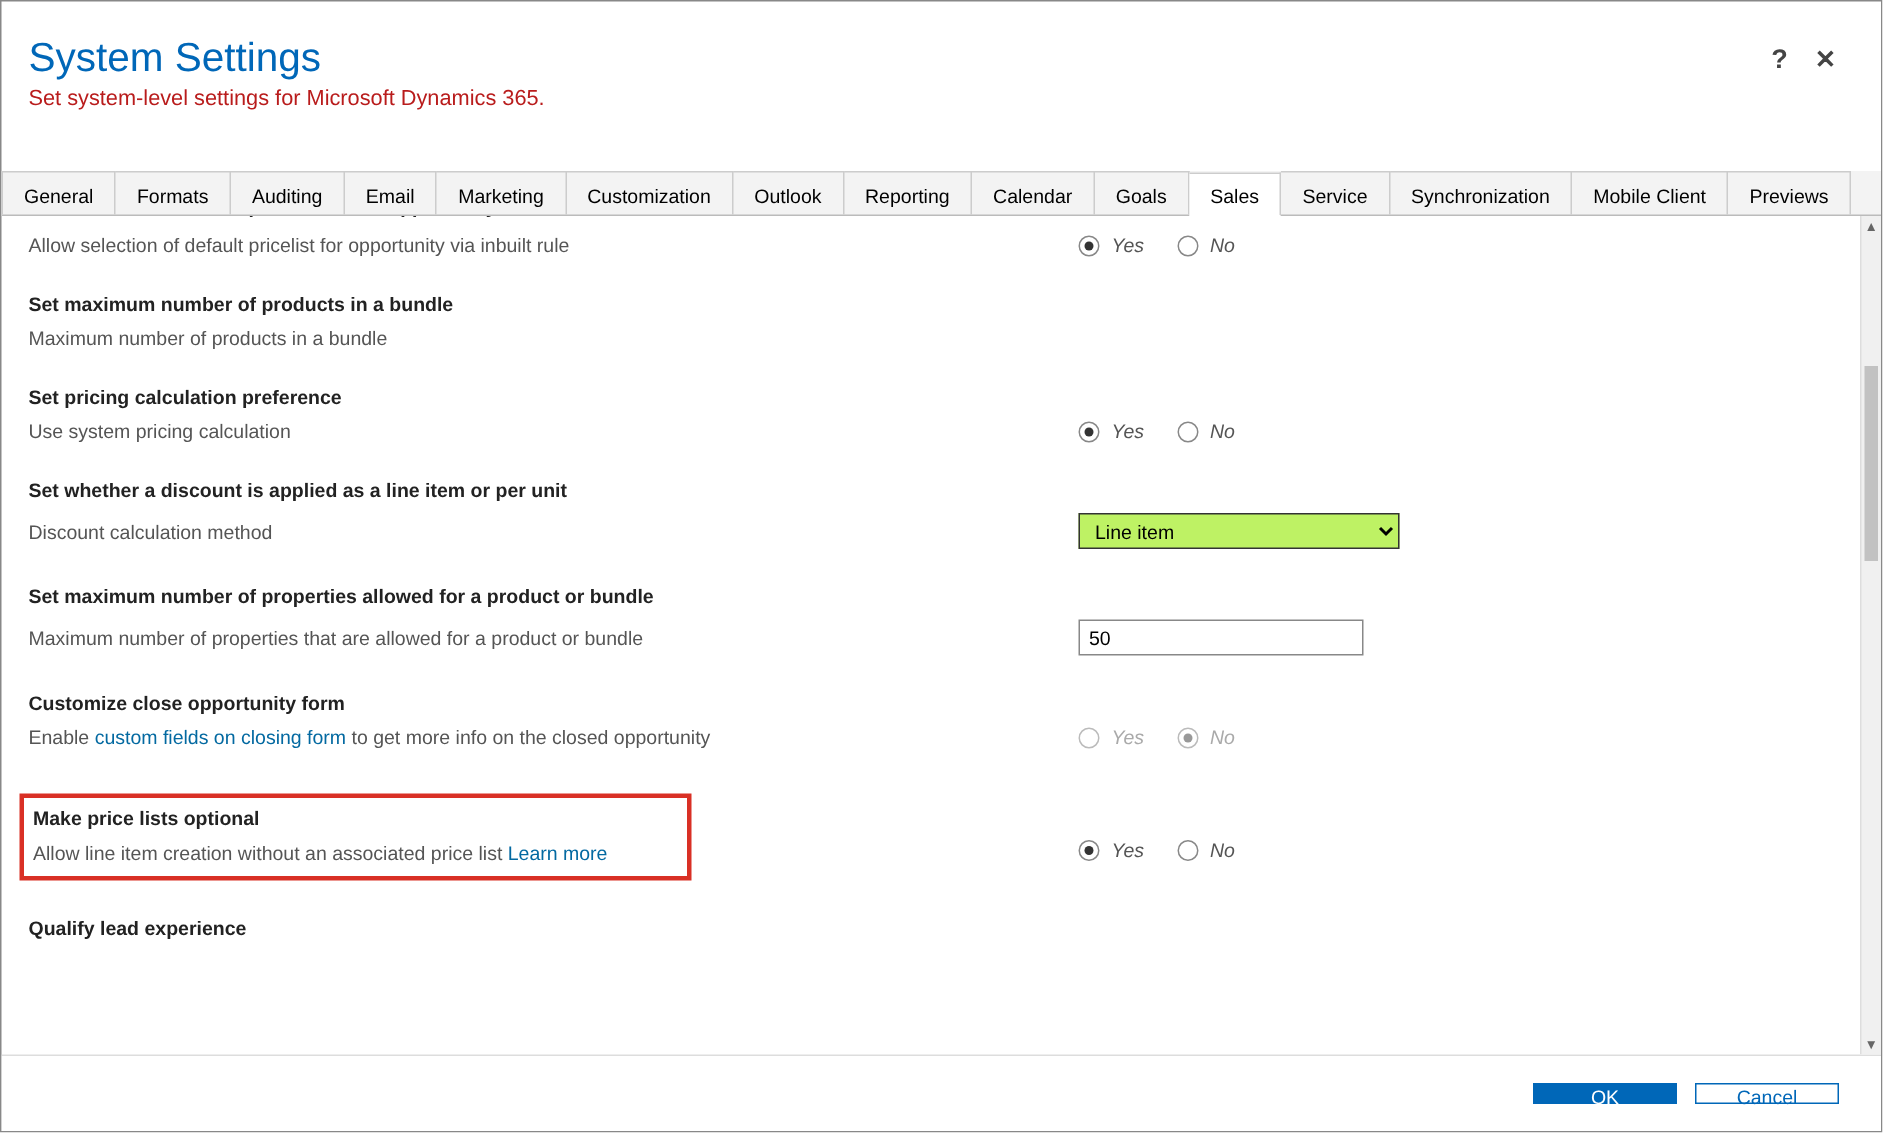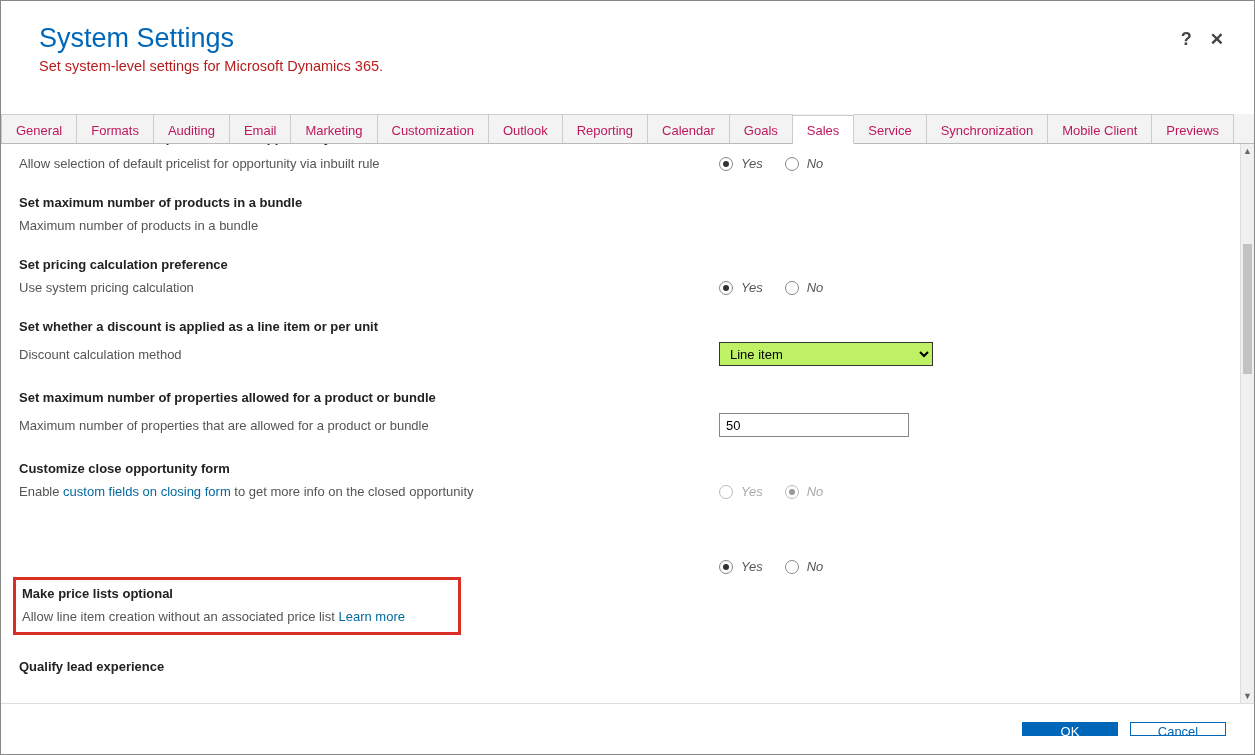--- a/index.html
+++ b/index.html
@@ -13,21 +13,21 @@
   .dialog {
     width: 1255px;
     height: 755px;
     border: 1px solid #888;
     position: relative;
     display: flex;
     flex-direction: column;
     overflow: hidden;
   }
   .header {
-    padding: 22px 30px 10px 38px;
+    padding: 22px 30px 10px 18px;
     position: relative;
   }
   .title {
     font-size: 27px;
     font-weight: 400;
     color: #0067b8;
     margin: 0 0 4px 0;
   }
   .subtitle {
     font-size: 14.5px;
@@ -53,21 +53,21 @@
     display: flex;
     border-bottom: 1px solid #bbb;
     background: #f3f3f3;
     margin-top: 30px;
     height: 30px;
     align-items: stretch;
   }
   .tab {
     padding: 6px 14px 4px 14px;
     font-size: 13px;
-    color: #be185d;
+    color: #000000;
     border-right: 1px solid #ccc;
     border-top: 1px solid #ccc;
     cursor: pointer;
     display:flex; align-items:center;
     white-space: nowrap;
   }
   .tab:first-child { border-left: 1px solid #ccc; }
   .tab.active {
     background: #fff;
     border-bottom: 1px solid #fff;
@@ -166,21 +166,20 @@
     padding: 2px 6px;
     font: inherit;
     background:#bef264;
   }
   .link { color:#0369a1; cursor:pointer; }
   .highlight {
     border: 3px solid #d93025;
     padding: 6px 6px 8px 0px;
     margin-left: -6px;
     width: 448px;
-    margin-top: 48px;
   }
   .footer {
     height: 50px;
     display:flex;
     justify-content:flex-end;
     align-items:center;
     gap:12px;
     padding-right:28px;
     background:#fff;
   }

